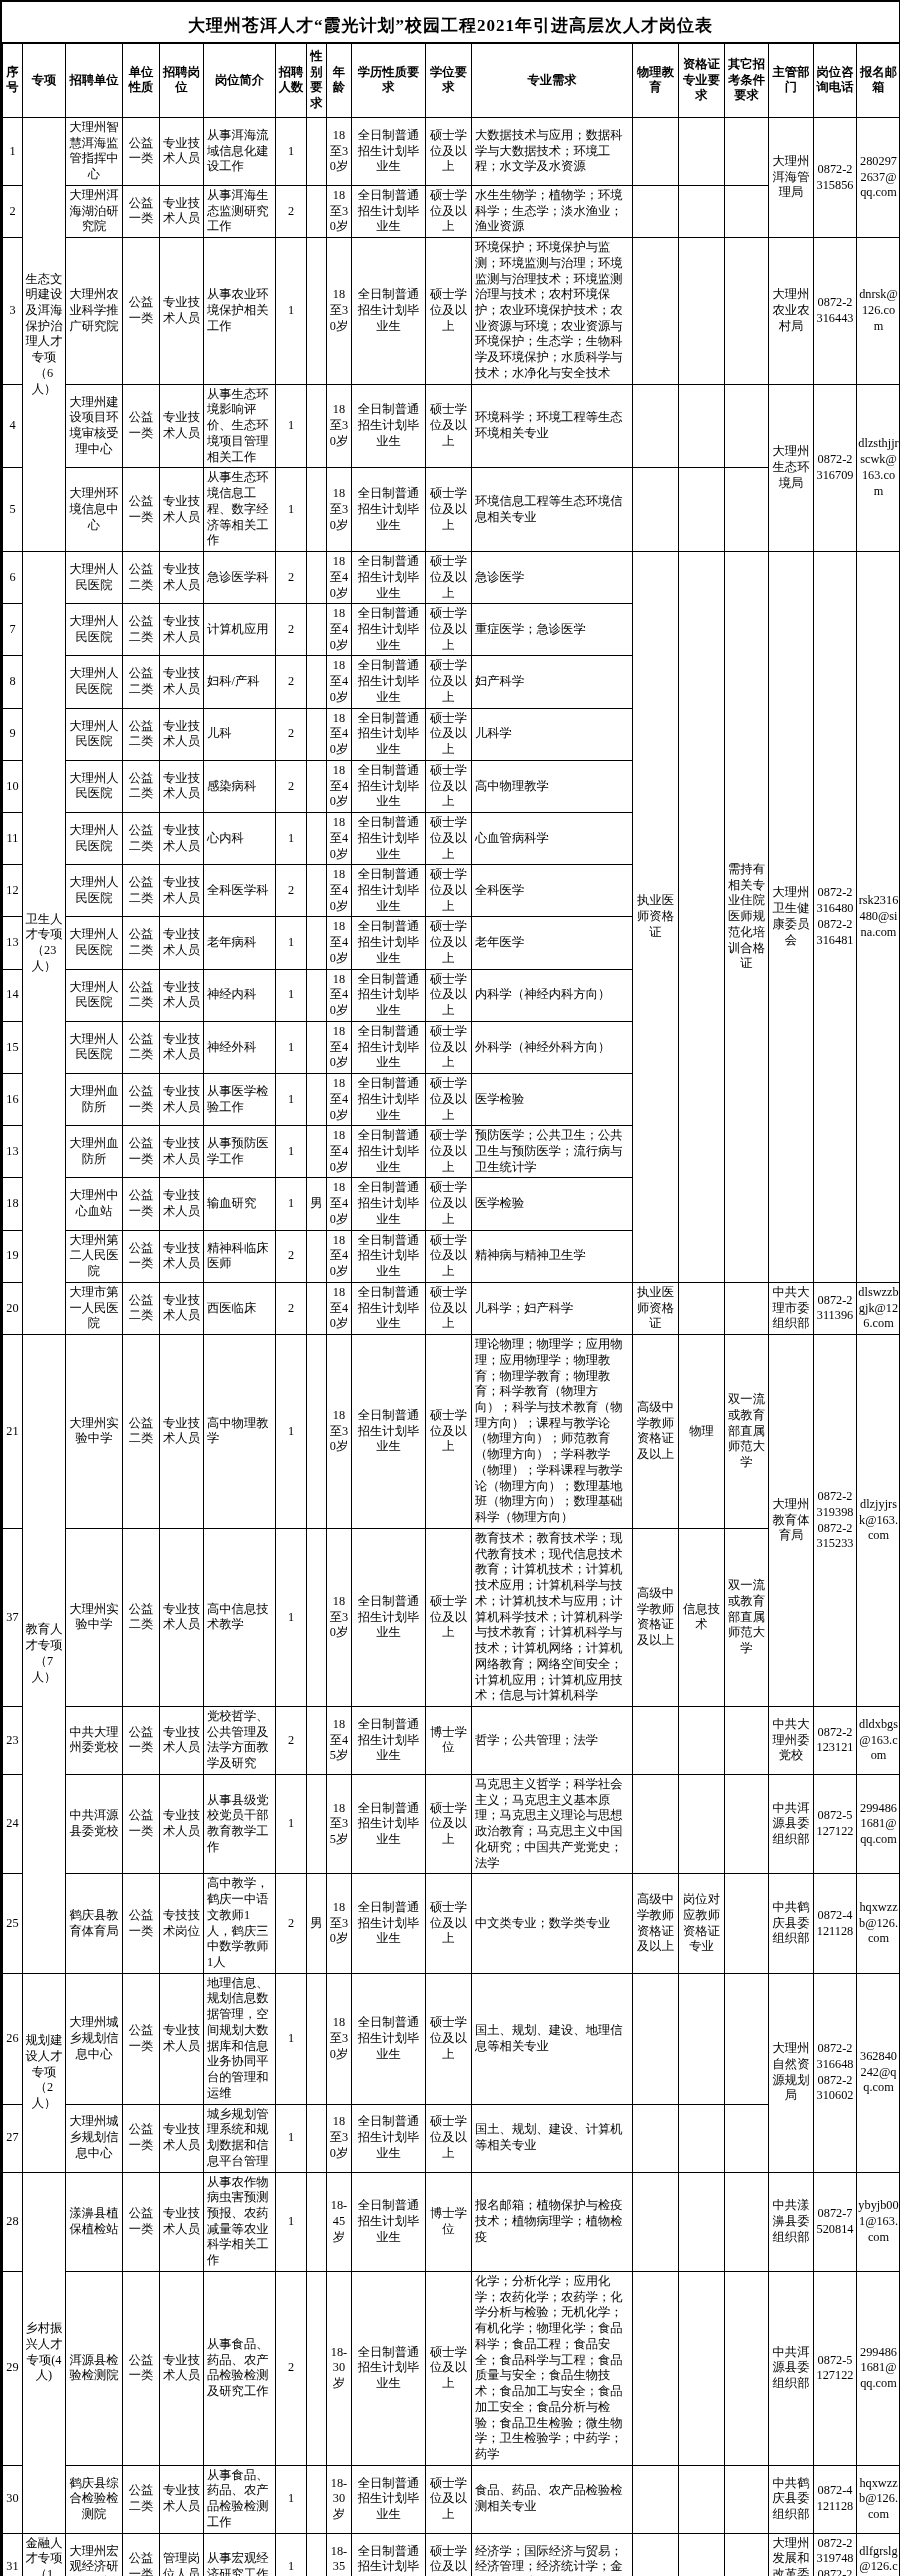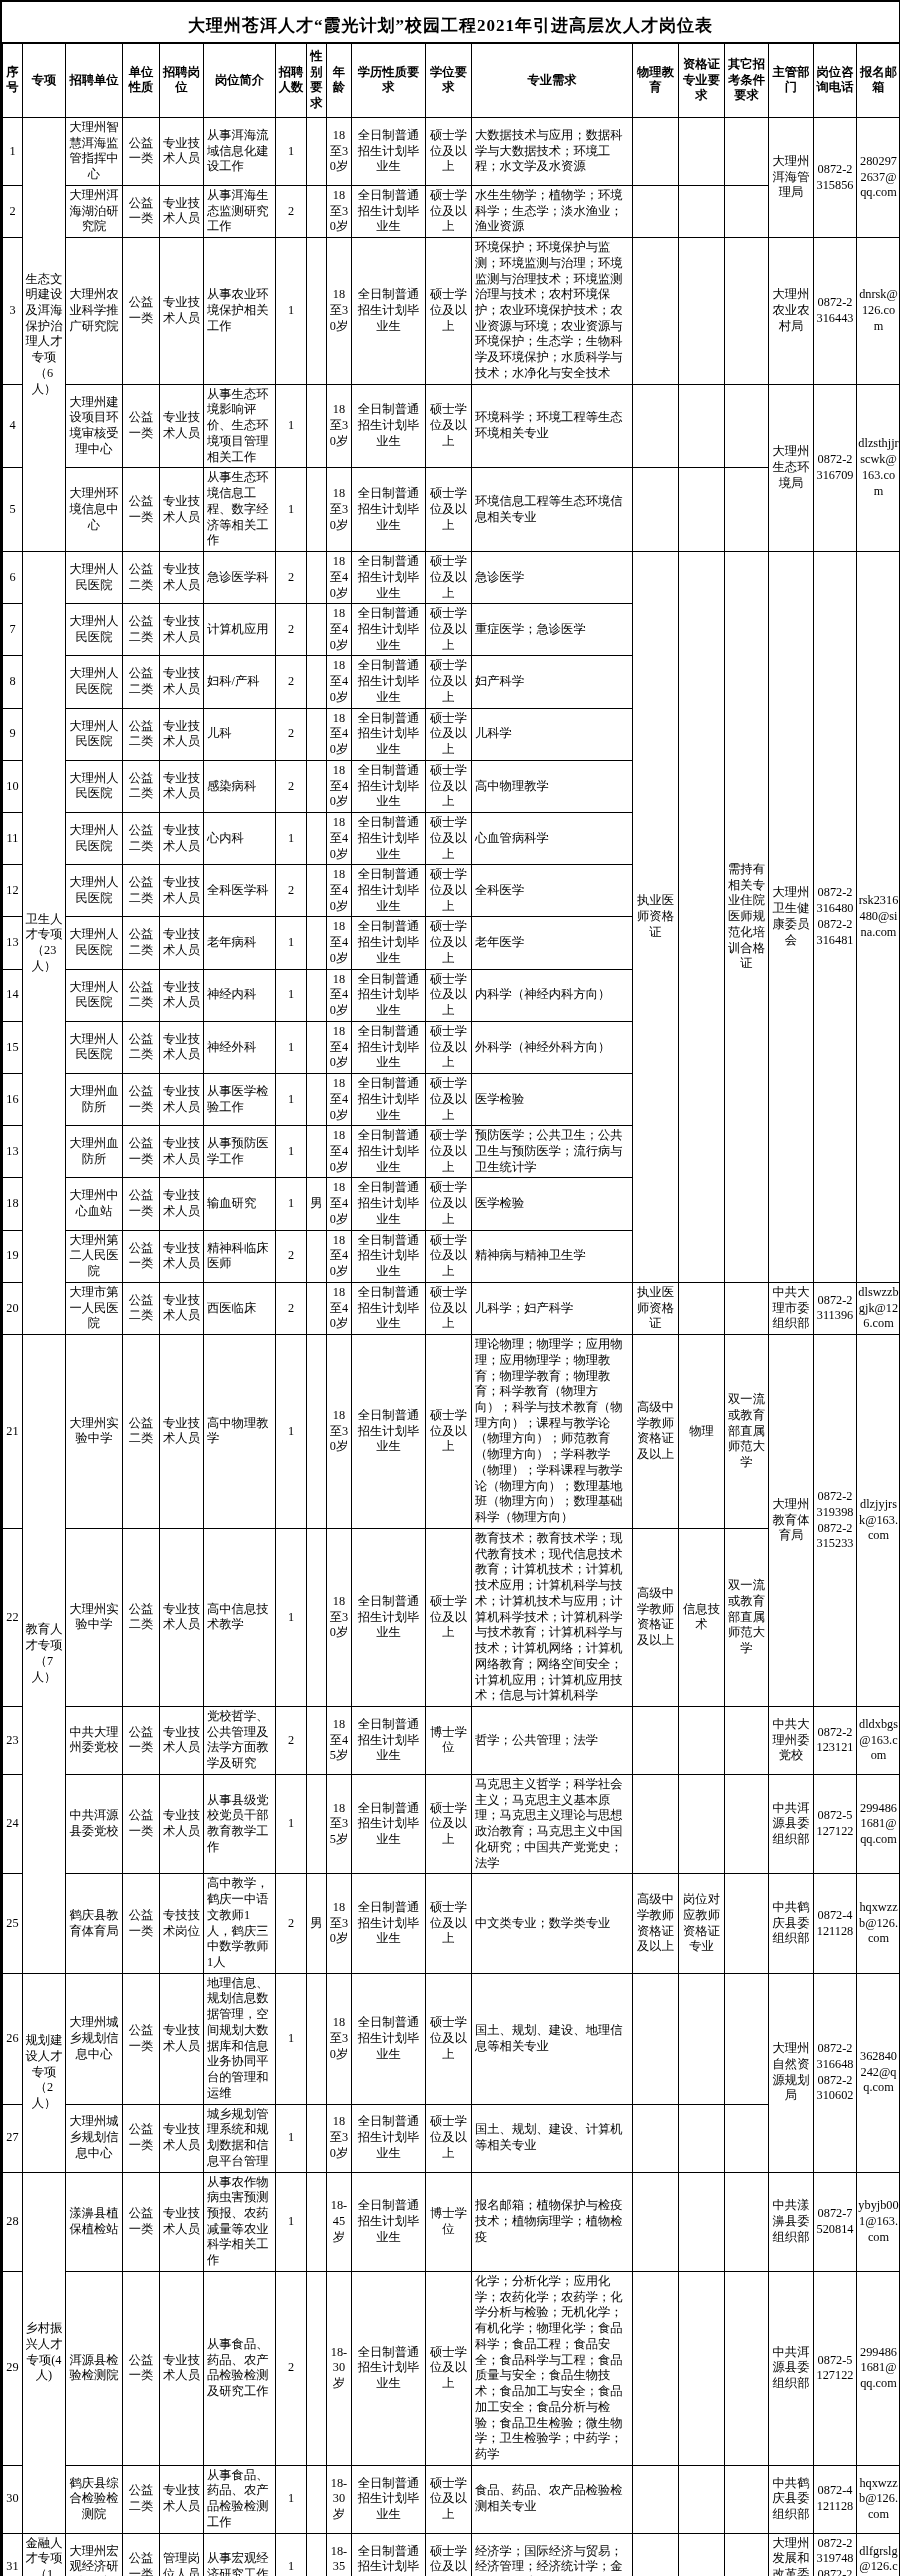--- a/index.html
+++ b/index.html
@@ -381,21 +381,21 @@
           <td>硕士学位及以上</td>
           <td class="left">理论物理；物理学；应用物理；应用物理学；物理教育；物理学教育；物理教育；科学教育（物理方向）；科学与技术教育（物理方向）；课程与教学论（物理方向）；师范教育（物理方向）；学科教学（物理）；学科课程与教学论（物理方向）；数理基地班（物理方向）；数理基础科学（物理方向）</td>
           <td>高级中学教师资格证及以上</td>
           <td>物理</td>
           <td>双一流或教育部直属师范大学</td>
           <td rowspan="2">大理州教育体育局</td>
           <td rowspan="2">0872-2319398 0872-2315233</td>
           <td rowspan="2">dlzjyjrsk@163.com</td>
         </tr>
         <tr>
-          <td>22</td>
+          <td>37</td>
           <td>大理州实验中学</td>
           <td>公益二类</td>
           <td>专业技术人员</td>
           <td class="left">高中信息技术教学</td>
           <td>1</td>
           <td></td>
           <td>18至30岁</td>
           <td>全日制普通招生计划毕业生</td>
           <td>硕士学位及以上</td>
           <td class="left">教育技术；教育技术学；现代教育技术；现代信息技术教育；计算机技术；计算机技术应用；计算机科学与技术；计算机技术与应用；计算机科学技术；计算机科学与技术教育；计算机科学与技术；计算机网络；计算机网络教育；网络空间安全；计算机应用；计算机应用技术；信息与计算机科学</td>

